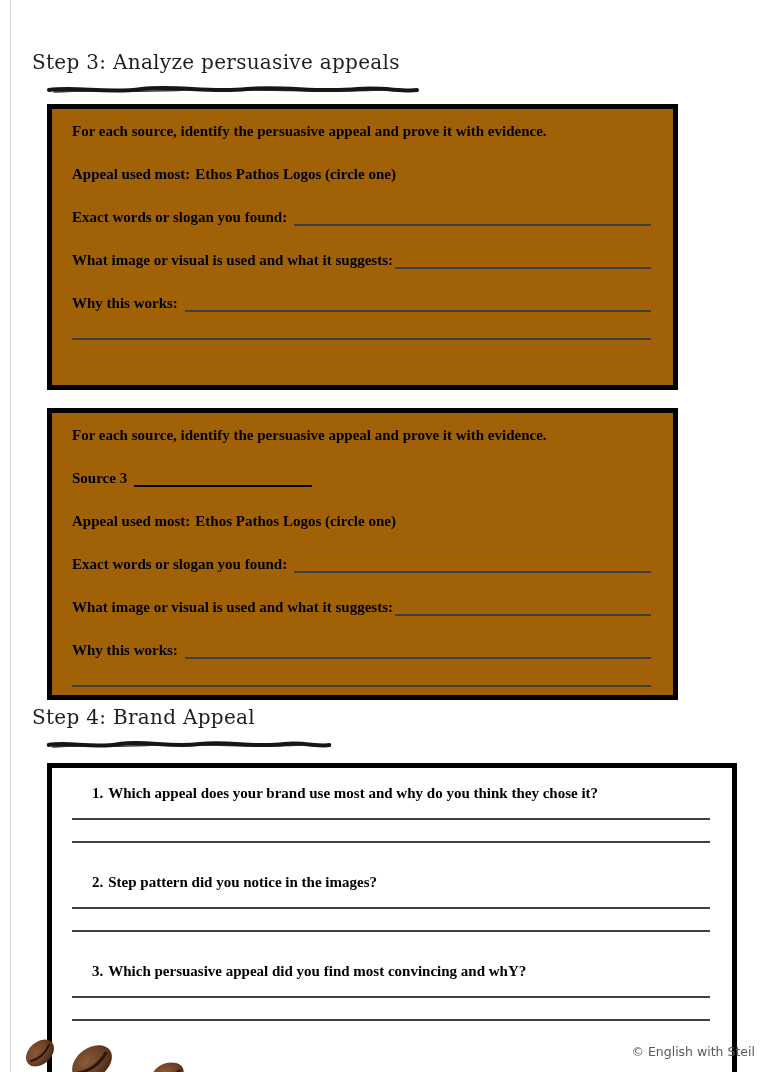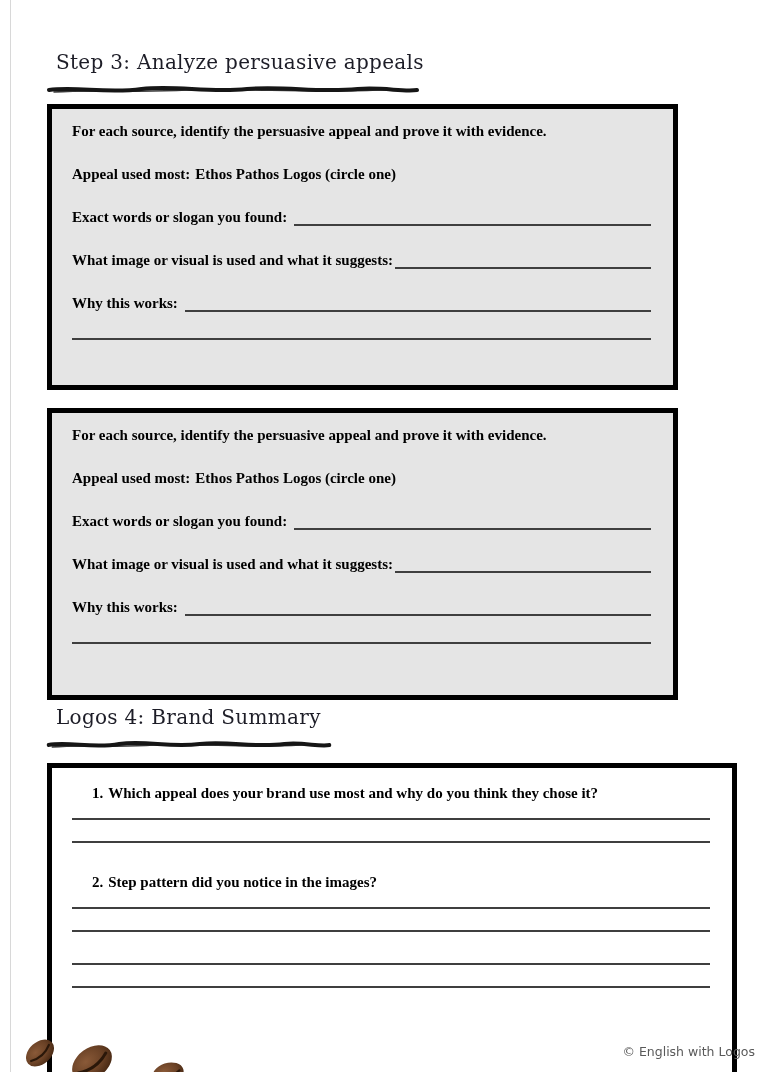--- a/index.html
+++ b/index.html
@@ -9,37 +9,37 @@
     background:#ffffff;
     font-family:"Liberation Serif", serif;
     color:#000;
     overflow:hidden;
   }
   .page-edge {
     position:absolute; left:10px; top:0; width:1px; height:1072px;
     background:#d8d8d8;
   }
   .step-heading {
-    position:absolute; left:56px;
+    position:absolute; left:32px;
     font-family:"DejaVu Serif", serif;
     font-size:20px; font-weight:500; color:#1d1d27;
     letter-spacing:0.3px;
   }
   #step3-heading { top:50px; }
   #step4-heading { top:705px; }
   .scribble { position:absolute; left:46px; height:12px; }
   #step3-scribble { top:84px; width:374px; }
   #step4-scribble { top:739px; width:286px; }
   .scribble svg { display:block; width:100%; height:100%; }
 
   .appeal-box {
     position:absolute; left:47px; width:631px;
     border:5px solid #000;
     padding:14px 22px 0 20px;
-    background:#e5e5e5;
+    background:#a16207;
   }
   #appeal-box-1 { top:104px; height:286px; }
   #appeal-box-2 { top:408px; height:292px; }
 
   .row {
     display:flex; align-items:flex-end;
     font-size:15px; font-weight:bold;
     height:17px; margin-bottom:26px;
     white-space:nowrap;
   }
@@ -117,39 +117,43 @@
     <span class="fill-line"></span>
   </div>
   <div class="full-line"></div>
 </div>
 
 <div class="appeal-box" id="appeal-box-2">
   <div class="row">
     <span>For each source, identify the persuasive appeal and prove it with evidence.</span>
   </div>
   <div class="row">
+    <span>Source 3</span>
+    <span class="source-line"></span>
+  </div>
+  <div class="row">
     <span>Appeal used most:</span>
     <span class="regular">Ethos Pathos Logos (circle one)</span>
   </div>
   <div class="row">
     <span>Exact words or slogan you found:</span>
     <span class="fill-line"></span>
   </div>
   <div class="row">
     <span>What image or visual is used and what it suggests:</span>
     <span class="fill-line tight"></span>
   </div>
   <div class="row">
     <span>Why this works:</span>
     <span class="fill-line"></span>
   </div>
   <div class="full-line"></div>
 </div>
 
-<h1 class="step-heading" id="step4-heading">Logos 4: Brand Summary</h1>
+<h1 class="step-heading" id="step4-heading">Step 4: Brand Appeal</h1>
 
 <div class="scribble" id="step4-scribble">
   <svg viewBox="0 0 372 12" preserveAspectRatio="none" aria-hidden="true">
     <path d="M3 6 C 30 2, 60 10, 95 5 C 130 1, 160 9, 200 5 C 240 2, 270 9, 310 5 C 335 3, 355 8, 369 6" fill="none" stroke="#161616" stroke-width="4" stroke-linecap="round"></path>
     <path d="M8 8 C 50 5, 90 9, 140 6 C 200 4, 260 9, 330 6 C 345 5, 358 7, 368 7" fill="none" stroke="#161616" stroke-width="1.6" stroke-linecap="round" opacity="0.85"></path>
   </svg>
 </div>
 
 <div class="summary-box">
   <div class="question-label">
@@ -157,20 +161,23 @@
   </div>
   <div class="answer-line first"></div>
   <div class="answer-line second"></div>
 
   <div class="question-label">
     <span class="q-num">2.</span><span>Step pattern did you notice in the images?</span>
   </div>
   <div class="answer-line first"></div>
   <div class="answer-line second"></div>
 
+  <div class="question-label">
+    <span class="q-num">3.</span><span>Which persuasive appeal did you find most convincing and whY?</span>
+  </div>
   <div class="answer-line first"></div>
   <div class="answer-line second"></div>
 </div>
 
 <div class="beans">
   <svg viewBox="0 0 190 36" aria-hidden="true">
     <defs>
       <radialGradient id="beanGrad" cx="40%" cy="35%" r="75%">
         <stop offset="0%" stop-color="#8a5a38"></stop>
         <stop offset="55%" stop-color="#6b4226"></stop>
@@ -185,13 +192,13 @@
       <ellipse rx="22" ry="15" fill="url(#beanGrad)"></ellipse>
       <path d="M-17 0 Q 0 8 17 0" fill="none" stroke="#2a1709" stroke-width="3" stroke-linecap="round"></path>
     </g>
     <g transform="translate(160,38) rotate(-18)">
       <ellipse rx="16" ry="11" fill="url(#beanGrad)"></ellipse>
       <path d="M-12 0 Q 0 6 12 0" fill="none" stroke="#2a1709" stroke-width="2.2" stroke-linecap="round"></path>
     </g>
   </svg>
 </div>
 
-<div class="footer-copyright">© English with Logos</div>
+<div class="footer-copyright">© English with Steil</div>
 
 </body></html>

